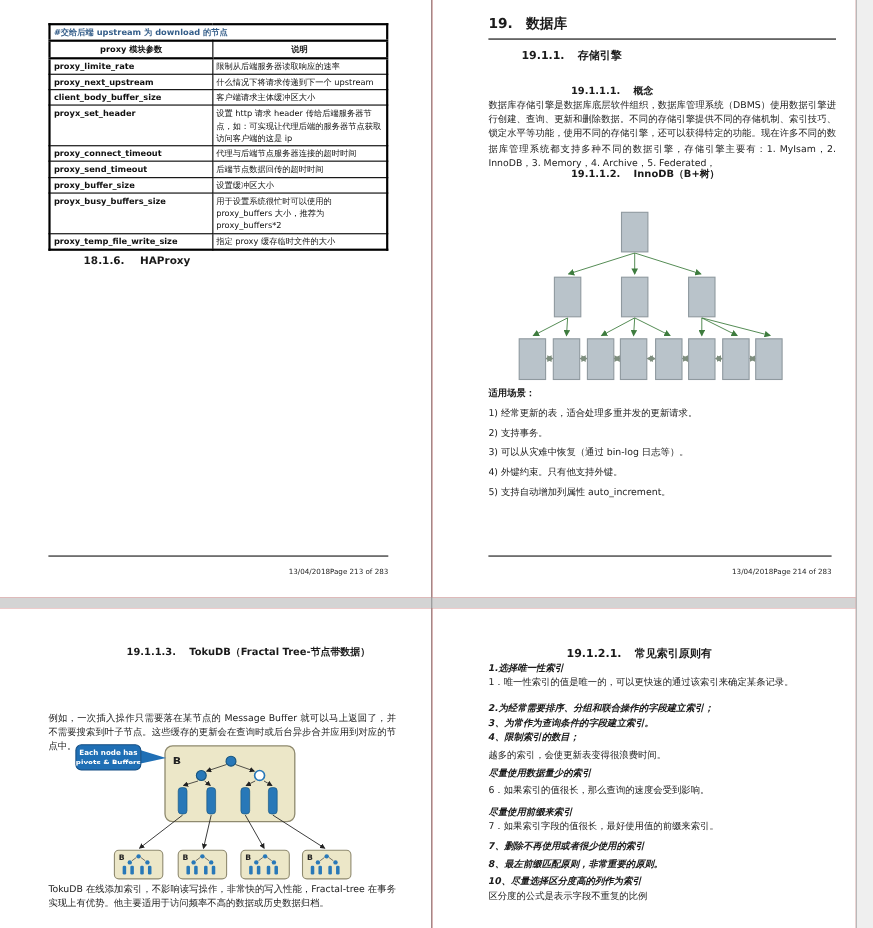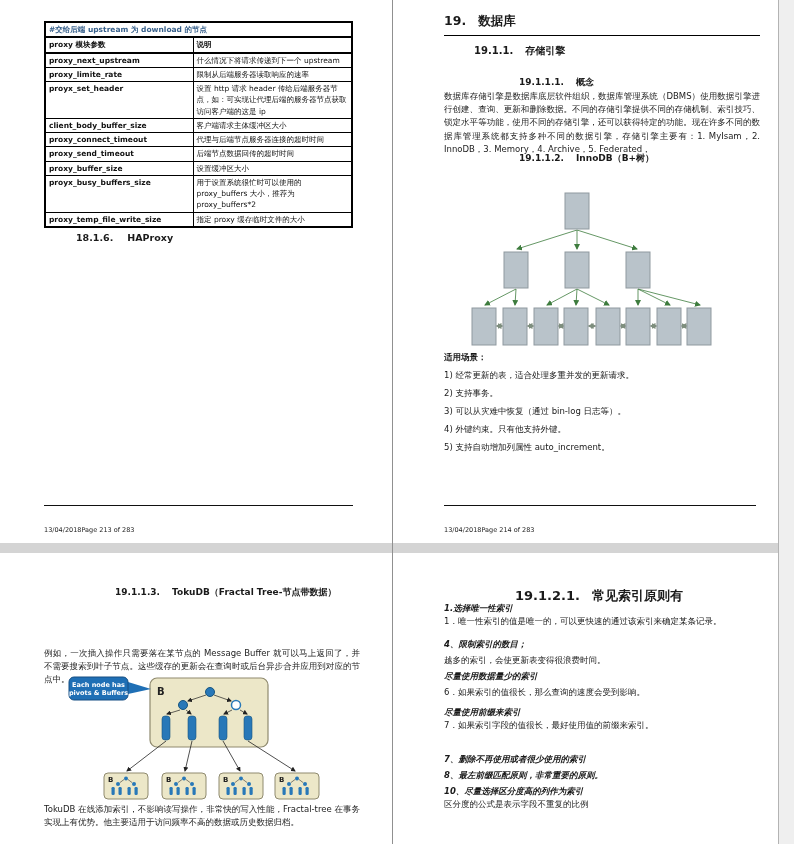--- a/index.html
+++ b/index.html
@@ -13,26 +13,26 @@
   #p216 { left:393px;top:553px;width:385px; height:291px; }
   .hband { position:absolute; left:0; top:543px; width:778px; height:10px; background:#d4d4d4; }
   .vline { position:absolute; left:392px; top:0; width:1px; height:844px; background:#909090; }
   .rstrip{ position:absolute; left:778px; top:0; width:16px; height:844px; background:#efefef; border-left:1px solid #b3b3b3; }
 
   
   .ptable { position:absolute; left:44px; top:21px; width:309px; border-collapse:collapse;
             font-size:7.5px; line-height:1.5; color:#111; border:2px solid #000; }
   .ptable td { border:1px solid #000; padding:1px 3px; vertical-align:top; }
   .ptable tr.cap td { color:#365f8a; font-weight:600; border-bottom:2px solid #000; }
-  .ptable tr.hdr td { font-weight:bold; text-align:left; border-bottom:2px solid #000; }
+  .ptable tr.hdr td { font-weight:bold; text-align:center; border-bottom:2px solid #000; }
   .ptable td.c1 { width:148px; font-weight:bold; }
   .h-sub { position:absolute; font-weight:bold; font-size:9.5px; }
   .h-sub .num { margin-right:14px; }
   .pfooter { position:absolute; font-size:6.5px; color:#222; border-top:1.5px solid #111;
-             display:flex; justify-content:flex-start; padding-top:20px; }
+             display:flex; justify-content:flex-end; padding-top:10px; }
   #p213 .pfooter { left:44px; top:505px; width:309px; }
   #p214 .pfooter { left:51px; top:505px; width:312px; }
 
   
   .ch-title { position:absolute; left:51px; top:13px; width:316px; font-size:12.5px; font-weight:bold;
               border-bottom:1.5px solid #000; padding-bottom:5px; }
   .ch-title .num { margin-right:12px; }
   .s1 { position:absolute; left:81px;  top:44px; font-size:10px; font-weight:bold; }
   .s2 { position:absolute; left:126px; top:76px; font-size:9px;  font-weight:bold; }
   .s1 .num, .s2 .num { margin-right:12px; }
@@ -52,53 +52,53 @@
   #svg-fractal { position:absolute; left:0; top:115px; }
   #para-toku3 { left:44px; top:250px; width:316px; }
   .orange { color:#bf5040; }
   
   #p216 .s-h { position:absolute; left:122px; top:34px; font-size:9px; font-weight:bold; }
   #p216 .s-h .num { margin-right:12px; }
   #idx-list { position:absolute; left:51px; top:50px; width:315px; }
   .idx { font-size:8.5px; line-height:11.5px; }
   .idx.b { font-weight:bold; font-style:italic; }
   .mb0{margin-bottom:1px;} .mb1{margin-bottom:2px;} .mb2{margin-bottom:4px;}
-  .mb3{margin-bottom:5px;} .mb4{margin-bottom:23px;} .mb5{margin-bottom:9px;} .mb6{margin-bottom:12px;}
+  .mb3{margin-bottom:5px;} .mb4{margin-bottom:7px;} .mb5{margin-bottom:9px;} .mb6{margin-bottom:12px;}
   svg text { font-family:"DejaVu Sans","Liberation Sans",sans-serif; }
 </style>
 </head>
 <body>
 
 <div id="viewer">
 
   <div class="page" id="p213">
     <table class="ptable">
       <tbody>
           <tr class="cap">
         <td colspan="2">#交给后端 upstream 为 download 的节点</td>
       </tr>
       <tr class="hdr">
         <td class="c1">proxy 模块参数</td>
         <td>说明</td>
       </tr>
       <tr>
+            <td class="c1">proxy_limite_rate</td>
+            <td>限制从后端服务器读取响应的速率</td>
+          </tr>
+      <tr>
             <td class="c1">proxy_next_upstream</td>
             <td>什么情况下将请求传递到下一个 upstream</td>
           </tr>
       <tr>
-            <td class="c1">proxy_limite_rate</td>
-            <td>限制从后端服务器读取响应的速率</td>
+            <td class="c1">client_body_buffer_size</td>
+            <td>客户端请求主体缓冲区大小</td>
           </tr>
       <tr>
             <td class="c1">proyx_set_header</td>
             <td>设置 http 请求 header 传给后端服务器节点，如：可实现让代理后端的服务器节点获取访问客户端的这是 ip</td>
-          </tr>
-      <tr>
-            <td class="c1">client_body_buffer_size</td>
-            <td>客户端请求主体缓冲区大小</td>
           </tr>
       <tr>
             <td class="c1">proxy_connect_timeout</td>
             <td>代理与后端节点服务器连接的超时时间</td>
           </tr>
       <tr>
             <td class="c1">proxy_send_timeout</td>
             <td>后端节点数据回传的超时时间</td>
           </tr>
       <tr>
@@ -270,26 +270,28 @@
       <text x="108" y="114" font-size="7" font-weight="bold" fill="#222">B</text>
       <text x="166" y="114" font-size="7" font-weight="bold" fill="#222">B</text>
       <text x="223" y="114" font-size="7" font-weight="bold" fill="#222">B</text>
       <text x="279" y="114" font-size="7" font-weight="bold" fill="#222">B</text>
     </svg>
 
     <div class="para" id="para-toku3">TokuDB 在线添加索引，不影响读写操作，非常快的写入性能，Fractal-tree 在事务实现上有优势。他主要适用于访问频率不高的数据或历史数据归档。</div>
   </div>
 
   <div class="page" id="p216">
-    <div class="s-h h-sub" style="font-size:13px;">
+    <div class="s-h h-sub" style="font-size:10px;">
       <span class="num">19.1.2.1.</span><span>常见索引原则有</span>
     </div>
     <div id="idx-list">
       <div class="idx b mb0">1.选择唯一性索引</div>
       <div class="idx mb6">1．唯一性索引的值是唯一的，可以更快速的通过该索引来确定某条记录。</div>
+      <div class="idx b mb1">2.为经常需要排序、分组和联合操作的字段建立索引；</div>
+      <div class="idx b mb1">3、为常作为查询条件的字段建立索引。</div>
       <div class="idx b mb2">4、限制索引的数目；</div>
       <div class="idx mb3">越多的索引，会使更新表变得很浪费时间。</div>
       <div class="idx b mb2">尽量使用数据量少的索引</div>
       <div class="idx mb5">6．如果索引的值很长，那么查询的速度会受到影响。</div>
       <div class="idx b mb0">尽量使用前缀来索引</div>
       <div class="idx mb4">7．如果索引字段的值很长，最好使用值的前缀来索引。</div>
       <div class="idx b mb2">7、删除不再使用或者很少使用的索引</div>
       <div class="idx b mb3">8、最左前缀匹配原则，非常重要的原则。</div>
       <div class="idx b mb0">10、尽量选择区分度高的列作为索引</div>
       <div class="idx mb5">区分度的公式是表示字段不重复的比例</div>

